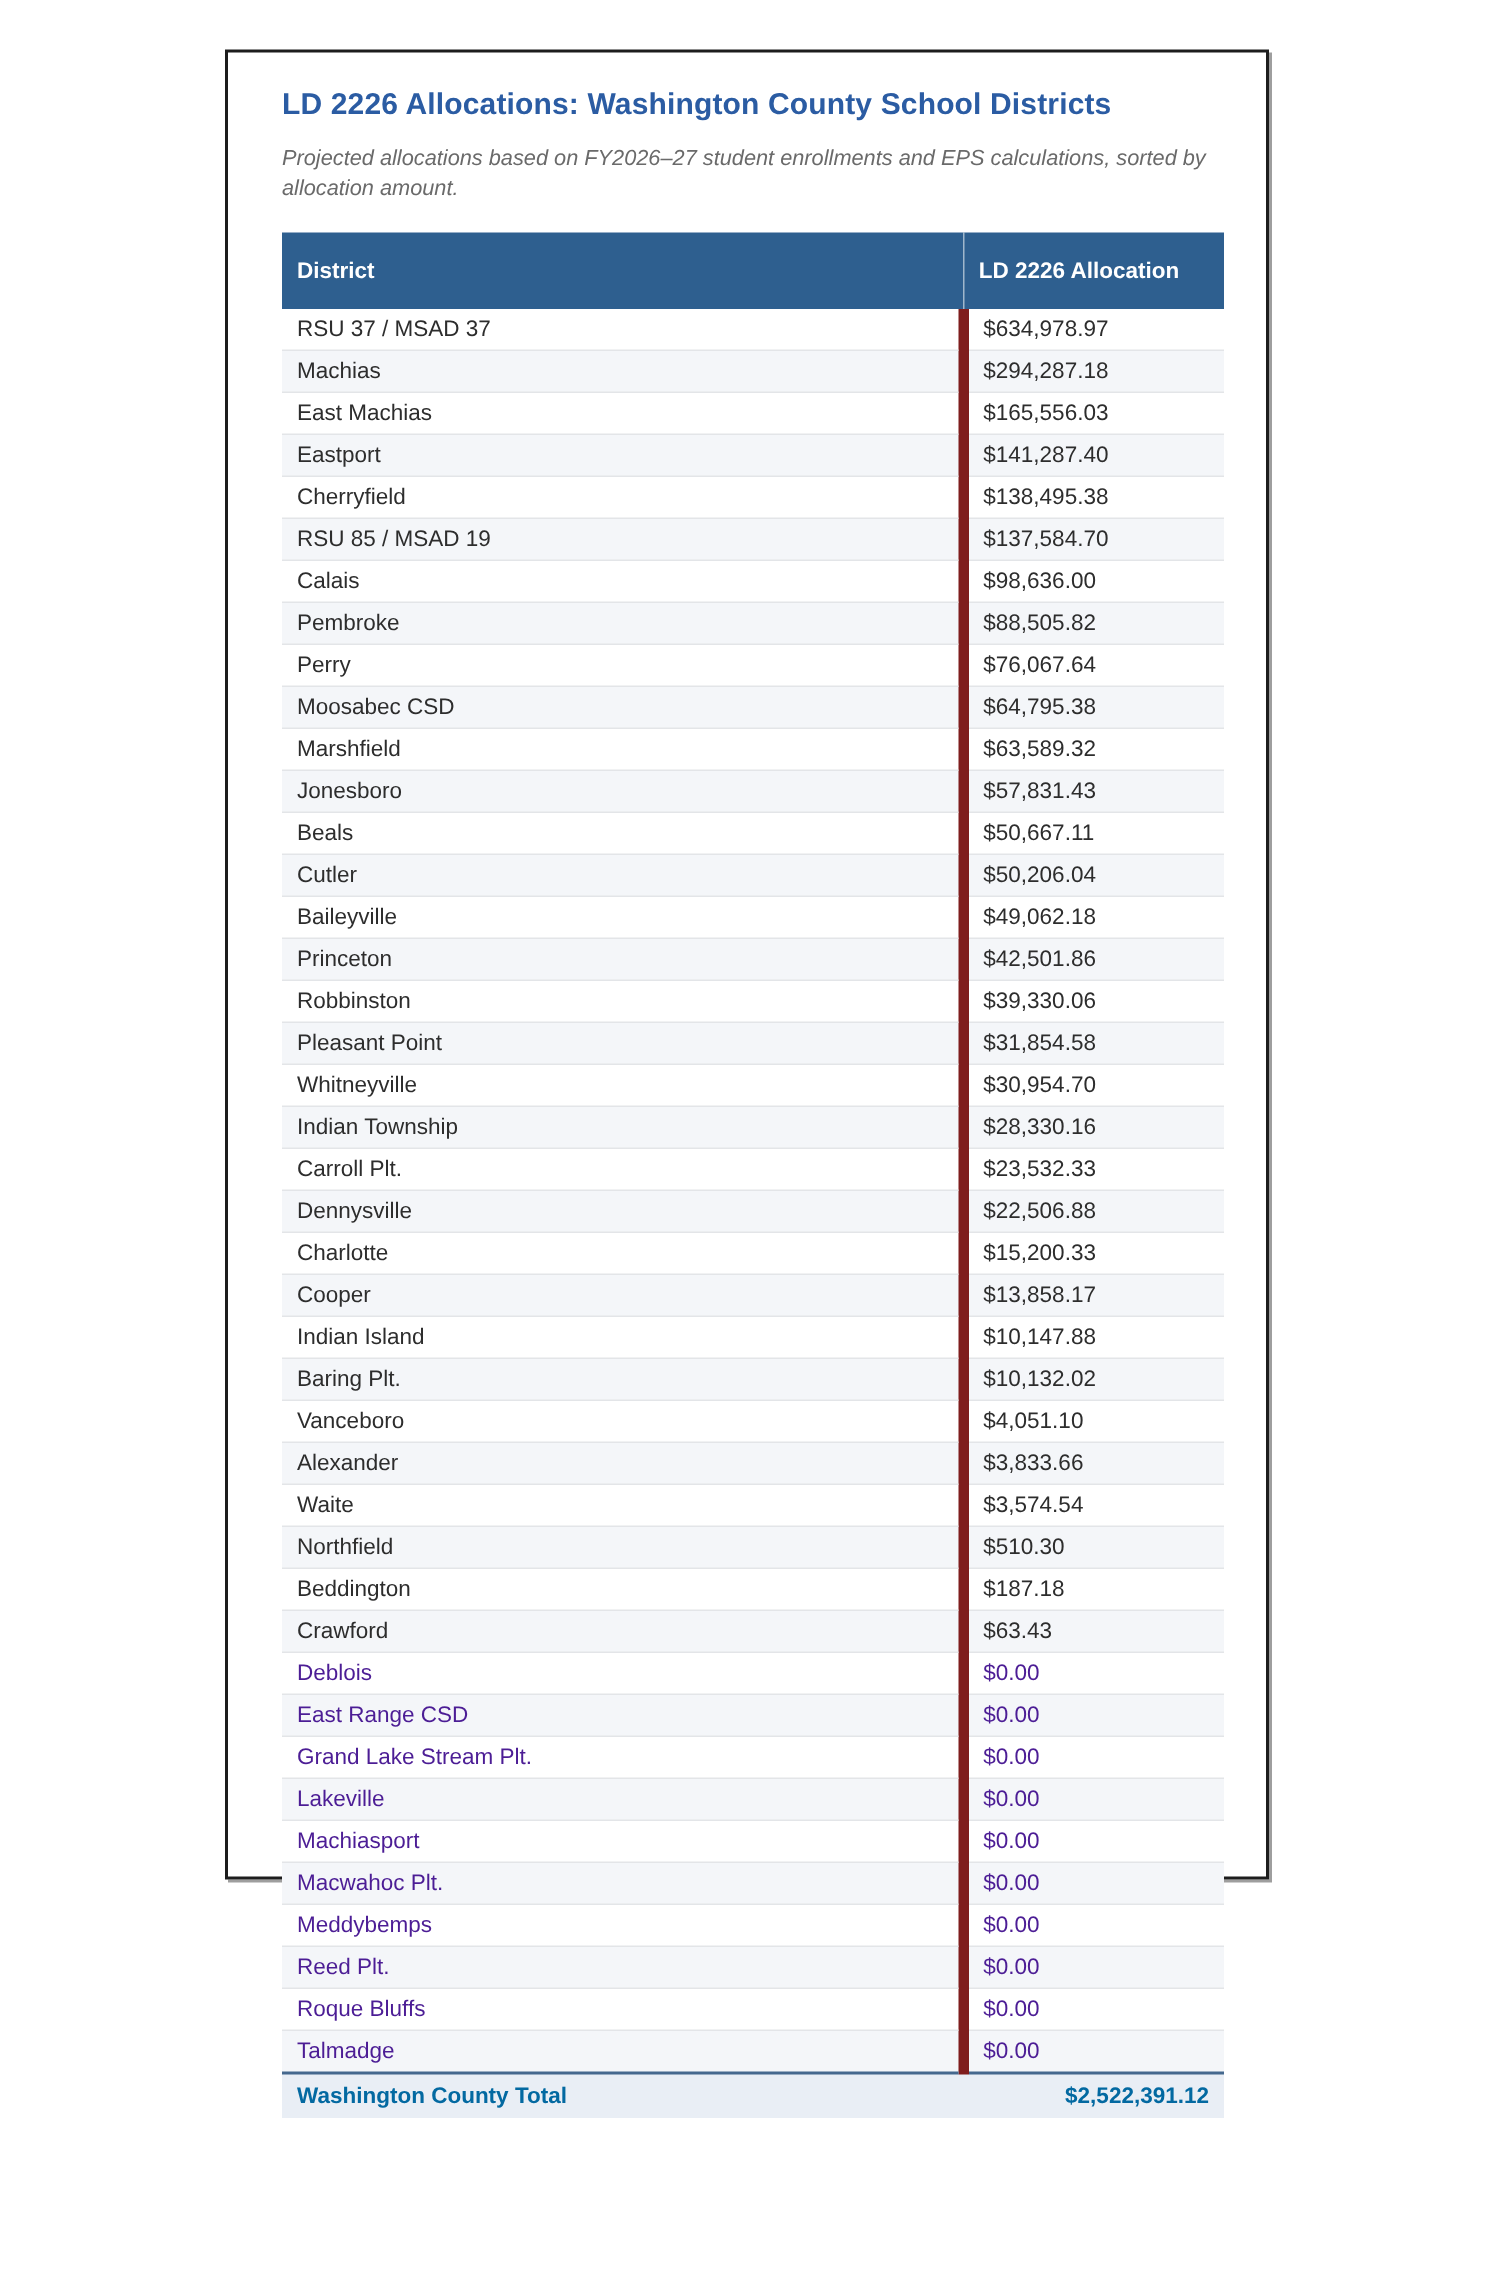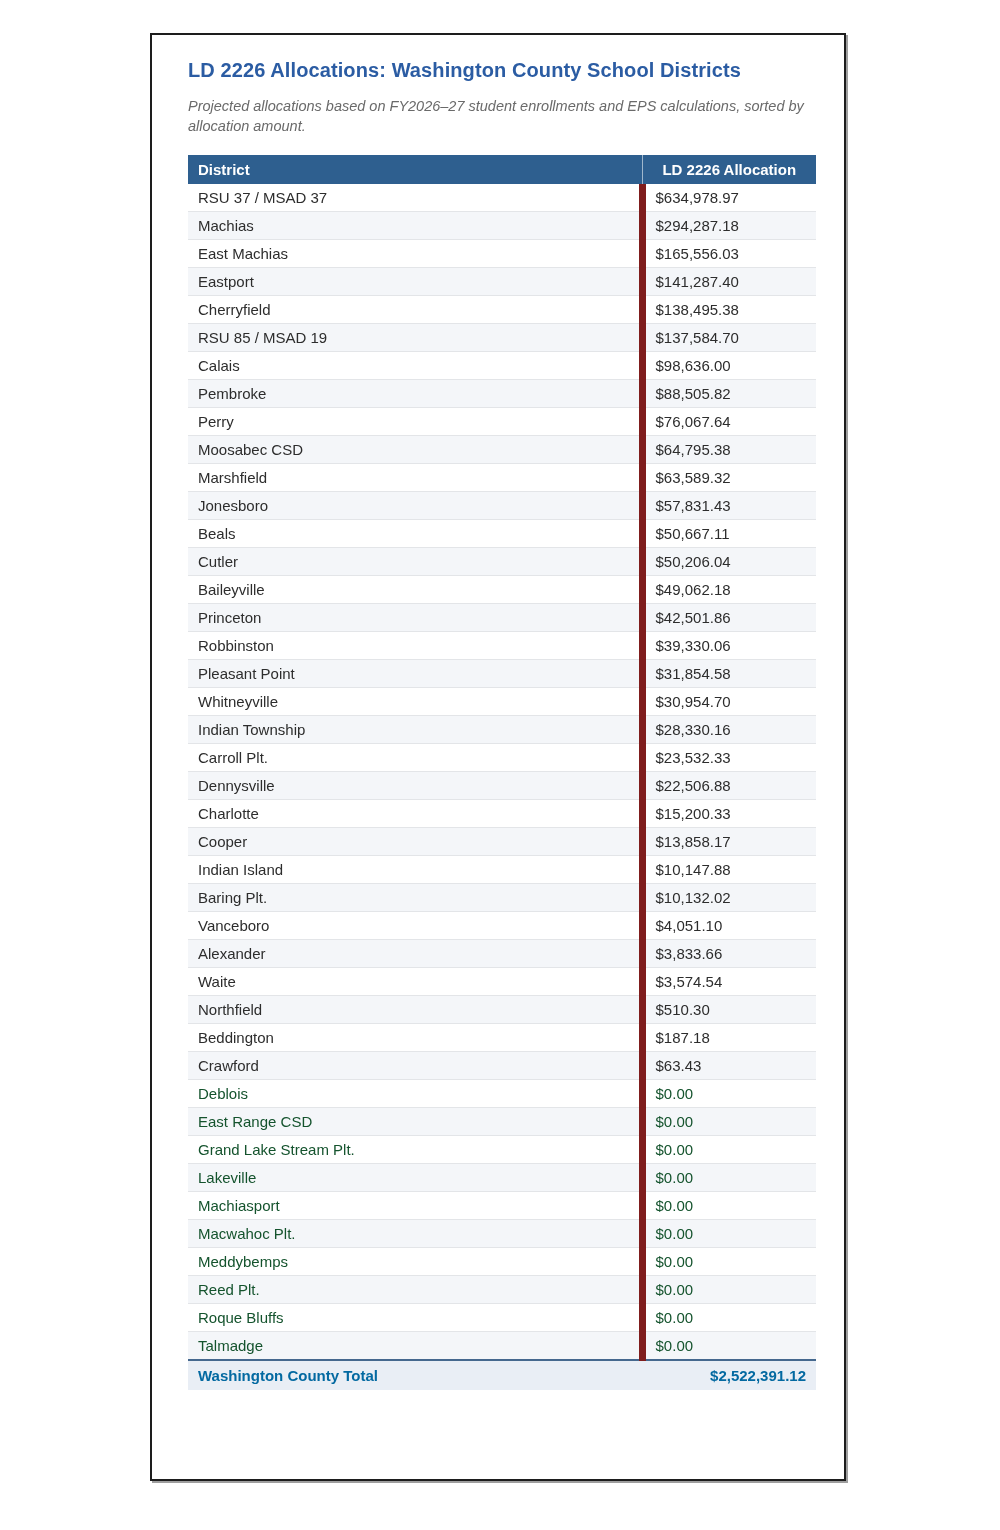--- a/index.html
+++ b/index.html
@@ -4,21 +4,21 @@
 <style>
   * { margin: 0; padding: 0; box-sizing: border-box; }
   html, body {
     width: 1000px; height: 1530px;
     background: #ffffff;
     font-family: "Liberation Sans", sans-serif;
   }
   .report-card {
     position: absolute;
     left: 150px; top: 33px;
-    width: 696px; height: 1448px;
+    width: 696px; height: 1220px;
     background: #ffffff;
     border: 2px solid #1d1d1d;
     box-shadow: 2px 2px 0 rgba(40,40,40,0.45);
     padding: 20px 28px 0 36px;
   }
   .page-title {
     font-size: 20px;
     font-weight: bold;
     color: #2b5ca3;
     letter-spacing: 0.1px;
@@ -39,42 +39,42 @@
     table-layout: fixed;
   }
   .alloc-table col.col-district  { width: 72.3%; }
   .alloc-table col.col-amount    { width: 27.7%; }
   .alloc-table thead th {
     background: #2e5f8f;
     color: #ffffff;
     font-size: 15px;
     font-weight: bold;
     text-align: left;
-    padding: 6px 10px;
+    padding: 17px 10px;
     height: 29px;
   }
   .alloc-table thead th.amount-head {
-    text-align: center;
+    text-align: left;
     border-left: 1px solid rgba(255,255,255,0.55);
   }
   .alloc-table tbody td {
     font-size: 15px;
     color: #2d2d2d;
     padding: 5px 10px;
     height: 28px;
     border-bottom: 1px solid #e3e5e8;
     overflow: hidden;
     white-space: nowrap;
   }
   .alloc-table tbody td.amount-cell {
     text-align: left;
     border-left: 7px solid #7f1d1d;
   }
   .alloc-table tbody tr:nth-child(even) td { background: #f4f6f9; }
-  .alloc-table tbody tr.zero-row td { color: #14532d; }
+  .alloc-table tbody tr.zero-row td { color: #4c1d95; }
   .alloc-table tfoot td {
     background: #e9eef5;
     border-top: 2px solid #45688e;
     font-size: 15px;
     font-weight: bold;
     color: #0369a1;
     padding: 6px 10px;
     height: 29px;
   }
   .alloc-table tfoot td.amount-cell { text-align: right; }

